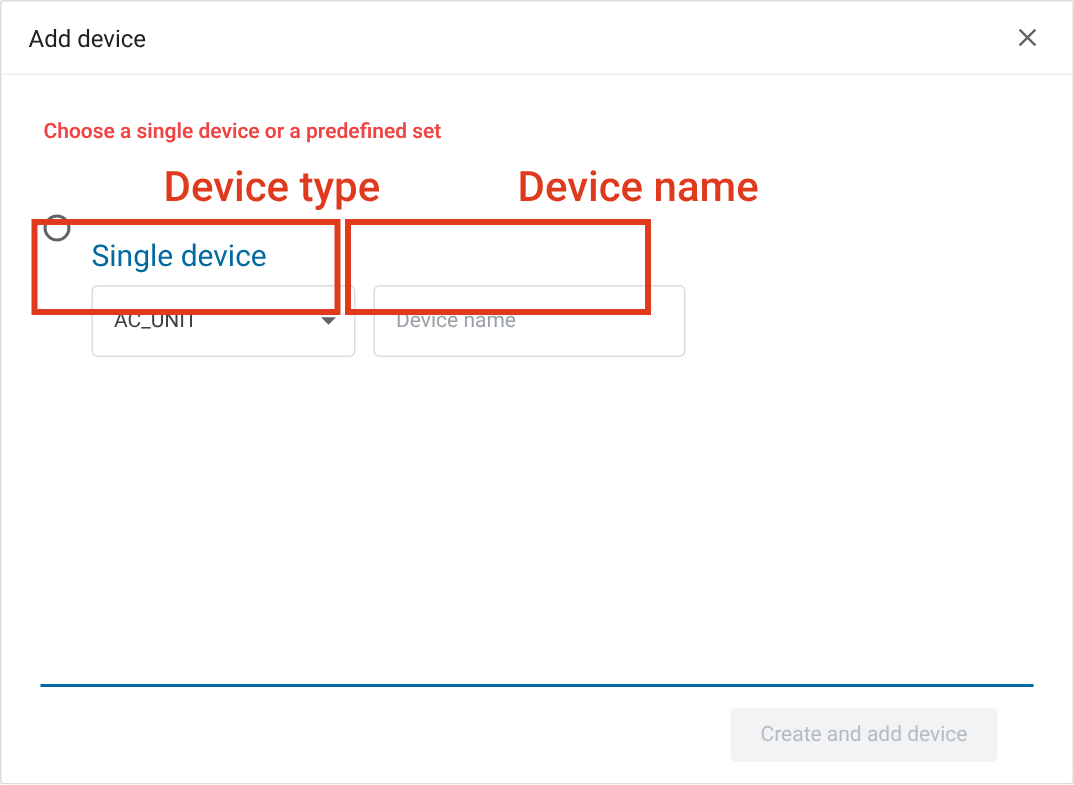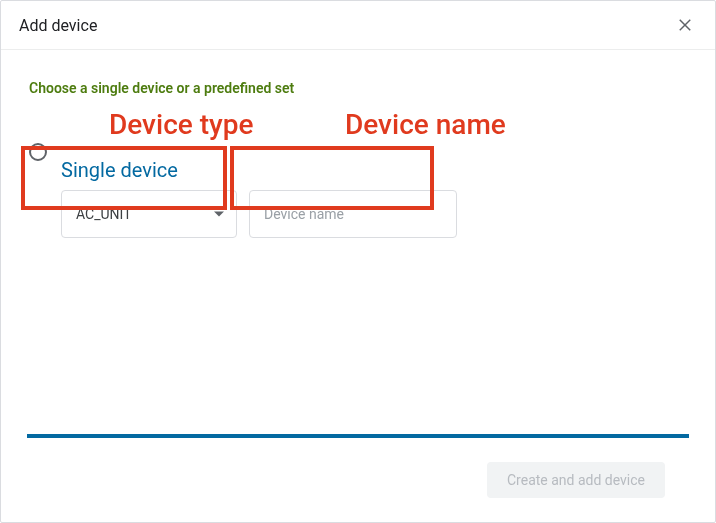--- a/index.html
+++ b/index.html
@@ -43,21 +43,21 @@
     color: #5f6368;
   }
   .dialog-body {
     flex: 1;
     padding: 30px 28px 0 28px;
     position: relative;
   }
   .subtitle {
     font-size: 14px;
     font-weight: 600;
-    color: #4d7c0f;
+    color: #ef4444;
     margin-bottom: 26px;
   }
   .option-row {
     display: flex;
     align-items: center;
     margin-bottom: 8px;
   }
   .radio {
     width: 18px;
     height: 18px;
@@ -120,22 +120,22 @@
   .text-input::placeholder {
     color: #9aa0a6;
   }
   .predefined-section {
     margin-top: 8px;
   }
   .predefined-select {
     min-width: 208px;
   }
   .dialog-footer {
-    border-top: 4px solid #0369a1;
-    padding: 24px 24px;
+    border-top: 2px solid #0369a1;
+    padding: 14px 24px;
     display: flex;
     justify-content: flex-end;
     margin: 0 26px;
   }
   .primary-btn {
     background: #f1f3f4;
     color: #b7bbc0;
     border: none;
     border-radius: 4px;
     padding: 10px 20px;

